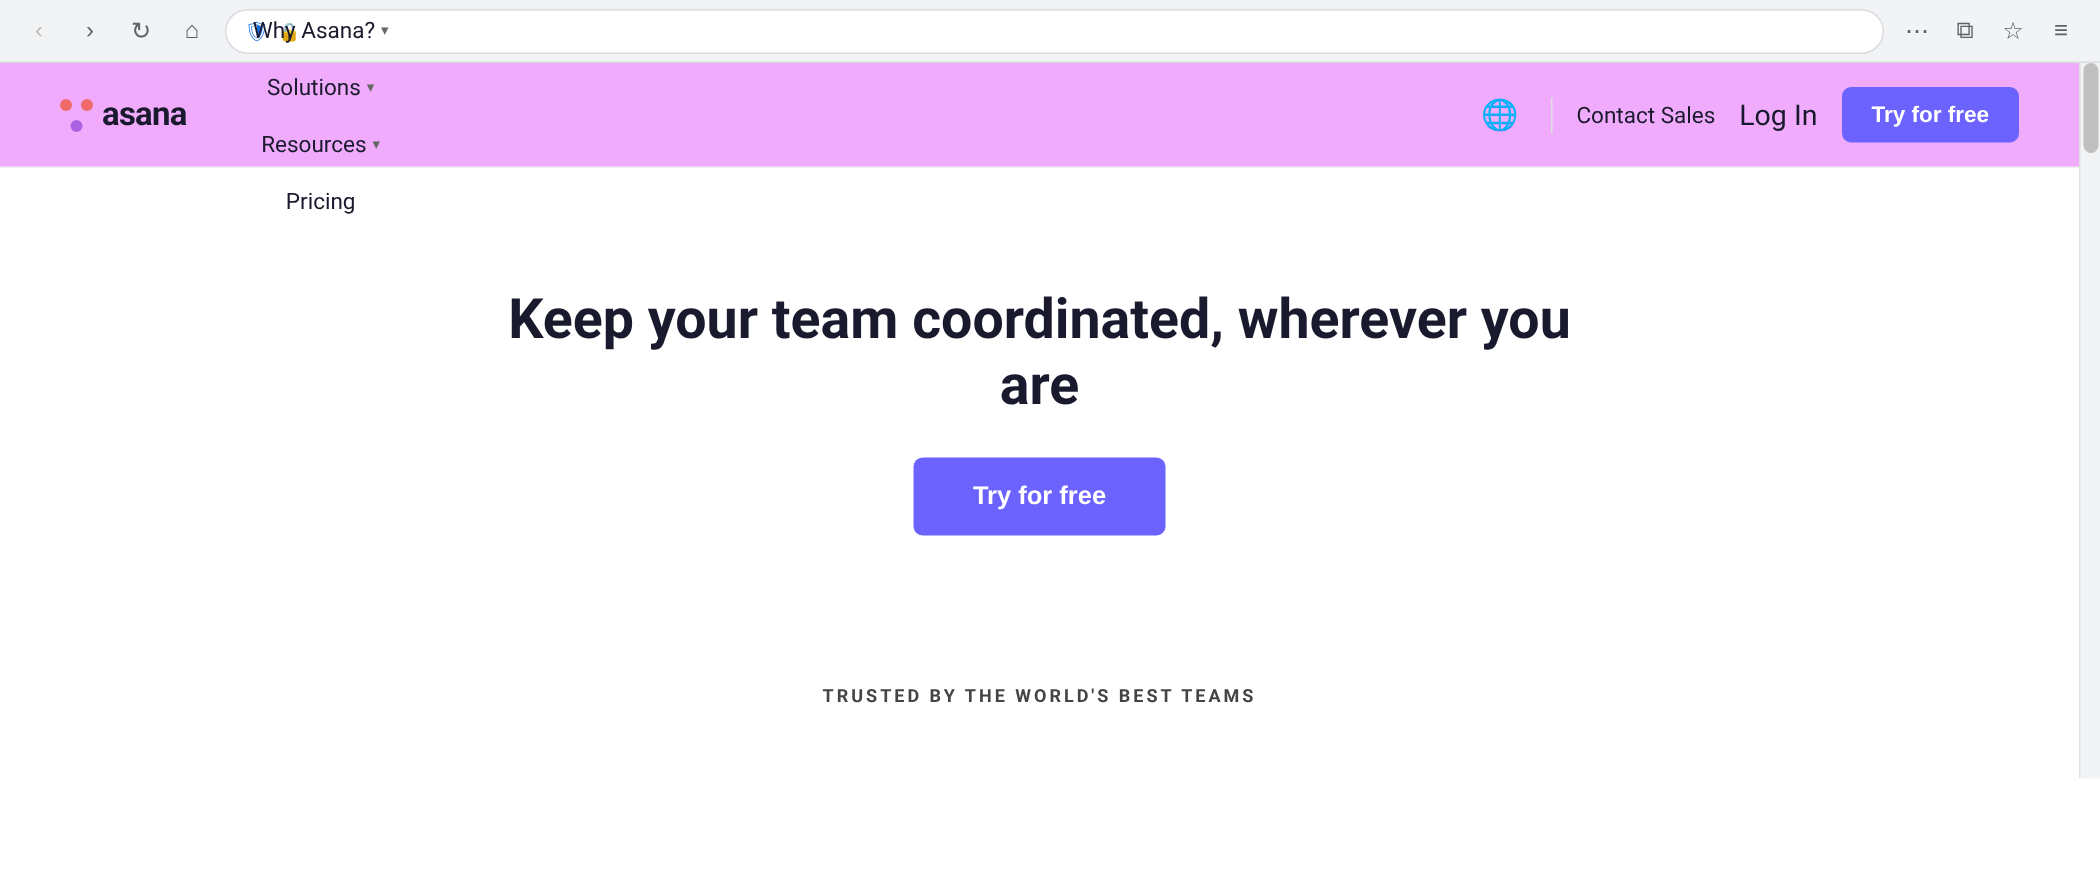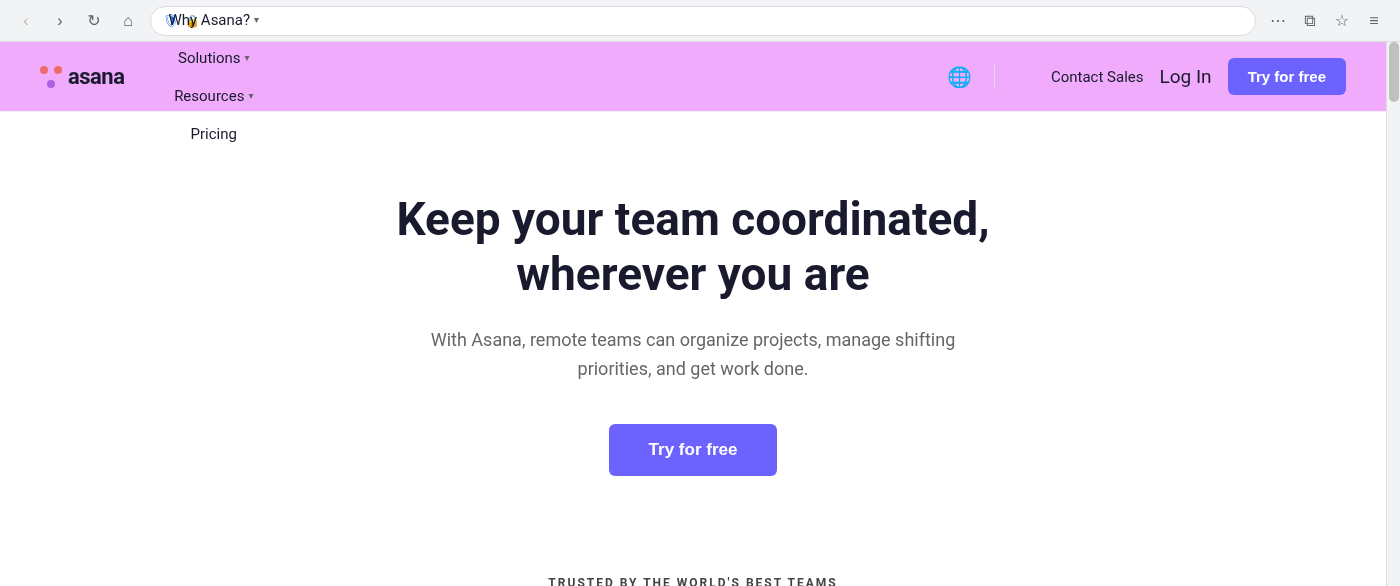--- a/index.html
+++ b/index.html
@@ -128,41 +128,41 @@
       width: 36px; height: 36px;
       border-radius: 50%;
       border: none;
       background: transparent;
       cursor: pointer;
       display: flex; align-items: center; justify-content: center;
       color: #1a1a2e;
       font-size: 20px;
     }
     .nav-divider { width: 1px; height: 24px; background: #e0e0e0; }
-    .contact-sales-link { font-size: 15px; color: #1a1a2e; cursor: pointer; text-decoration: none; margin-left: 40px; }
+    .contact-sales-link { font-size: 15px; color: #1a1a2e; cursor: pointer; text-decoration: none; }
     .login-link { font-size: 19px; color: #1a1a2e; cursor: pointer; text-decoration: none; }
     .try-free-btn {
       background: #6C63FF;
       color: #fff;
       border: none;
       border-radius: 6px;
       padding: 10px 20px;
       font-size: 15px;
       font-weight: 600;
       cursor: pointer;
       text-decoration: none;
     }
 
     
     .hero {
       text-align: center;
       padding: 80px 40px 60px;
     }
     .hero-title {
-      font-size: 46px;
+      font-size: 37px;
       font-weight: 700;
       color: #1a1a2e;
       line-height: 1.2;
       max-width: 720px;
       margin: 0 auto 24px;
     }
     .hero-subtitle {
       font-size: 18px;
       color: #666;
       max-width: 560px;
@@ -255,21 +255,20 @@
         </button>
         <div class="nav-divider"></div>
         <a class="contact-sales-link">Contact Sales</a>
         <a class="login-link">Log In</a>
         <button class="try-free-btn">Try for free</button>
       </div>
     </nav>
 
     <section class="hero">
       <h1 class="hero-title">Keep your team coordinated, wherever you are</h1>
-      <p class="hero-subtitle">With Asana, remote teams can organize projects, manage shifting priorities, and get work done.</p>
       <button class="hero-cta-btn">Try for free</button>
     </section>
 
     <section class="trusted-section">
       <p class="trusted-label">TRUSTED BY THE WORLD'S BEST TEAMS</p>
 
     </section>
   </div>
 
   <div class="scrollbar-area">

